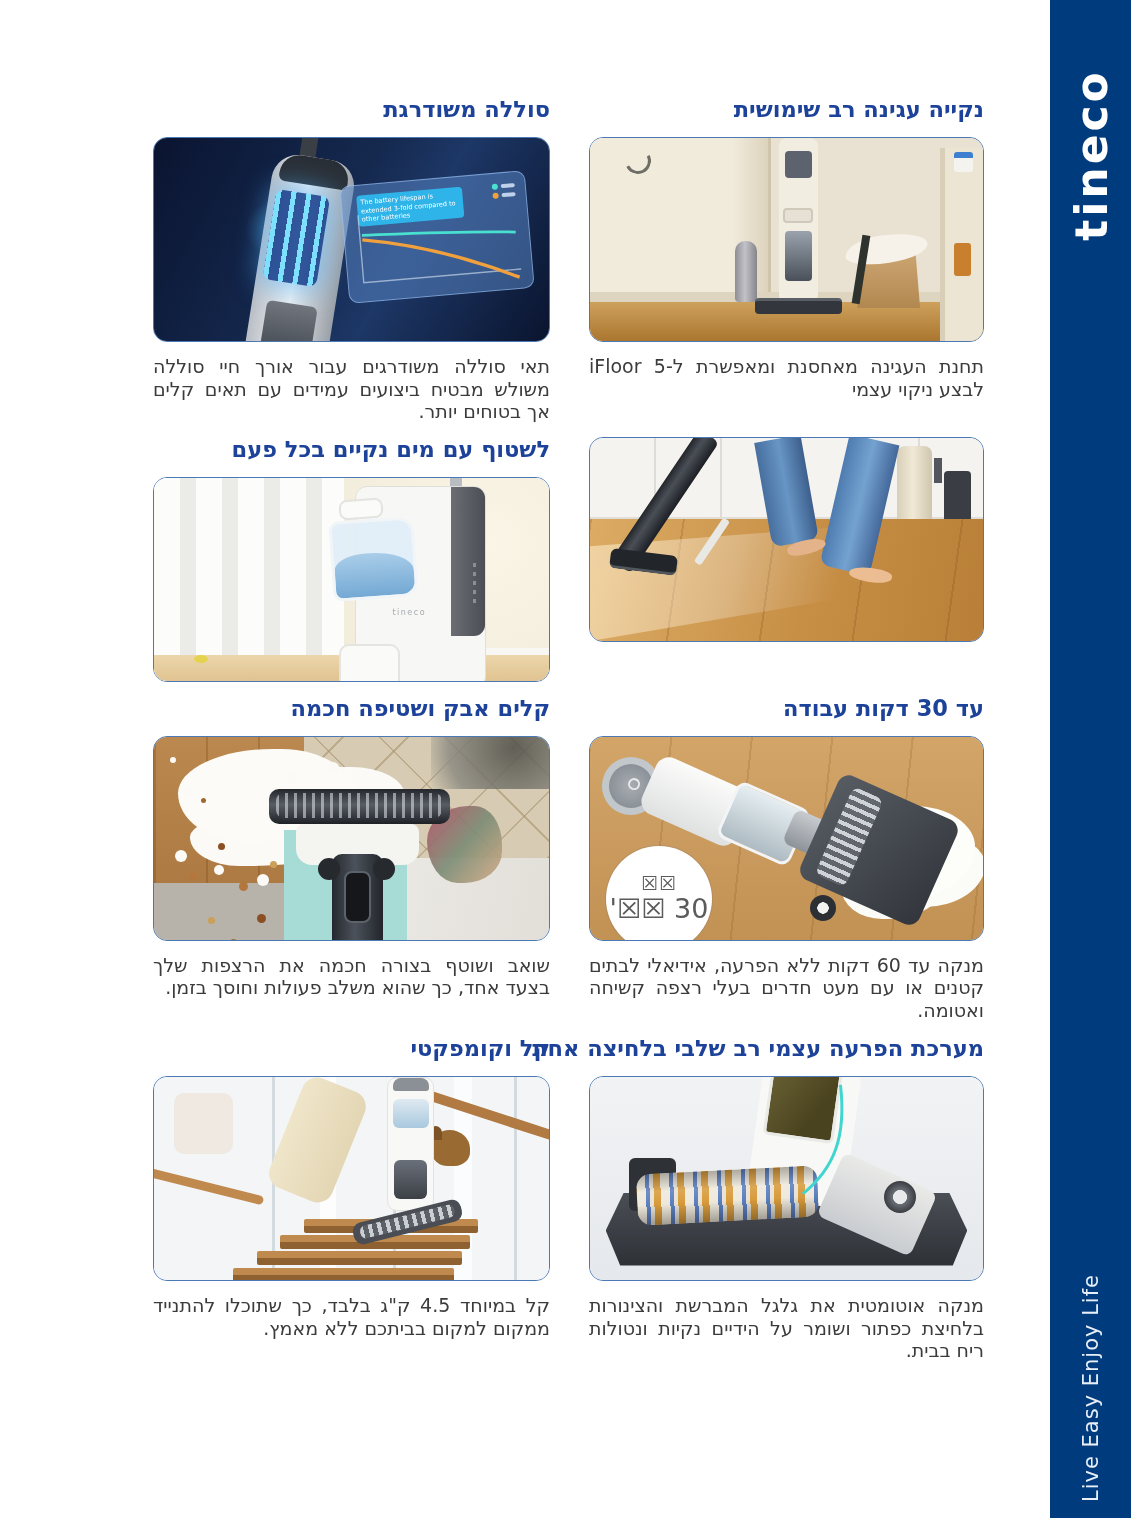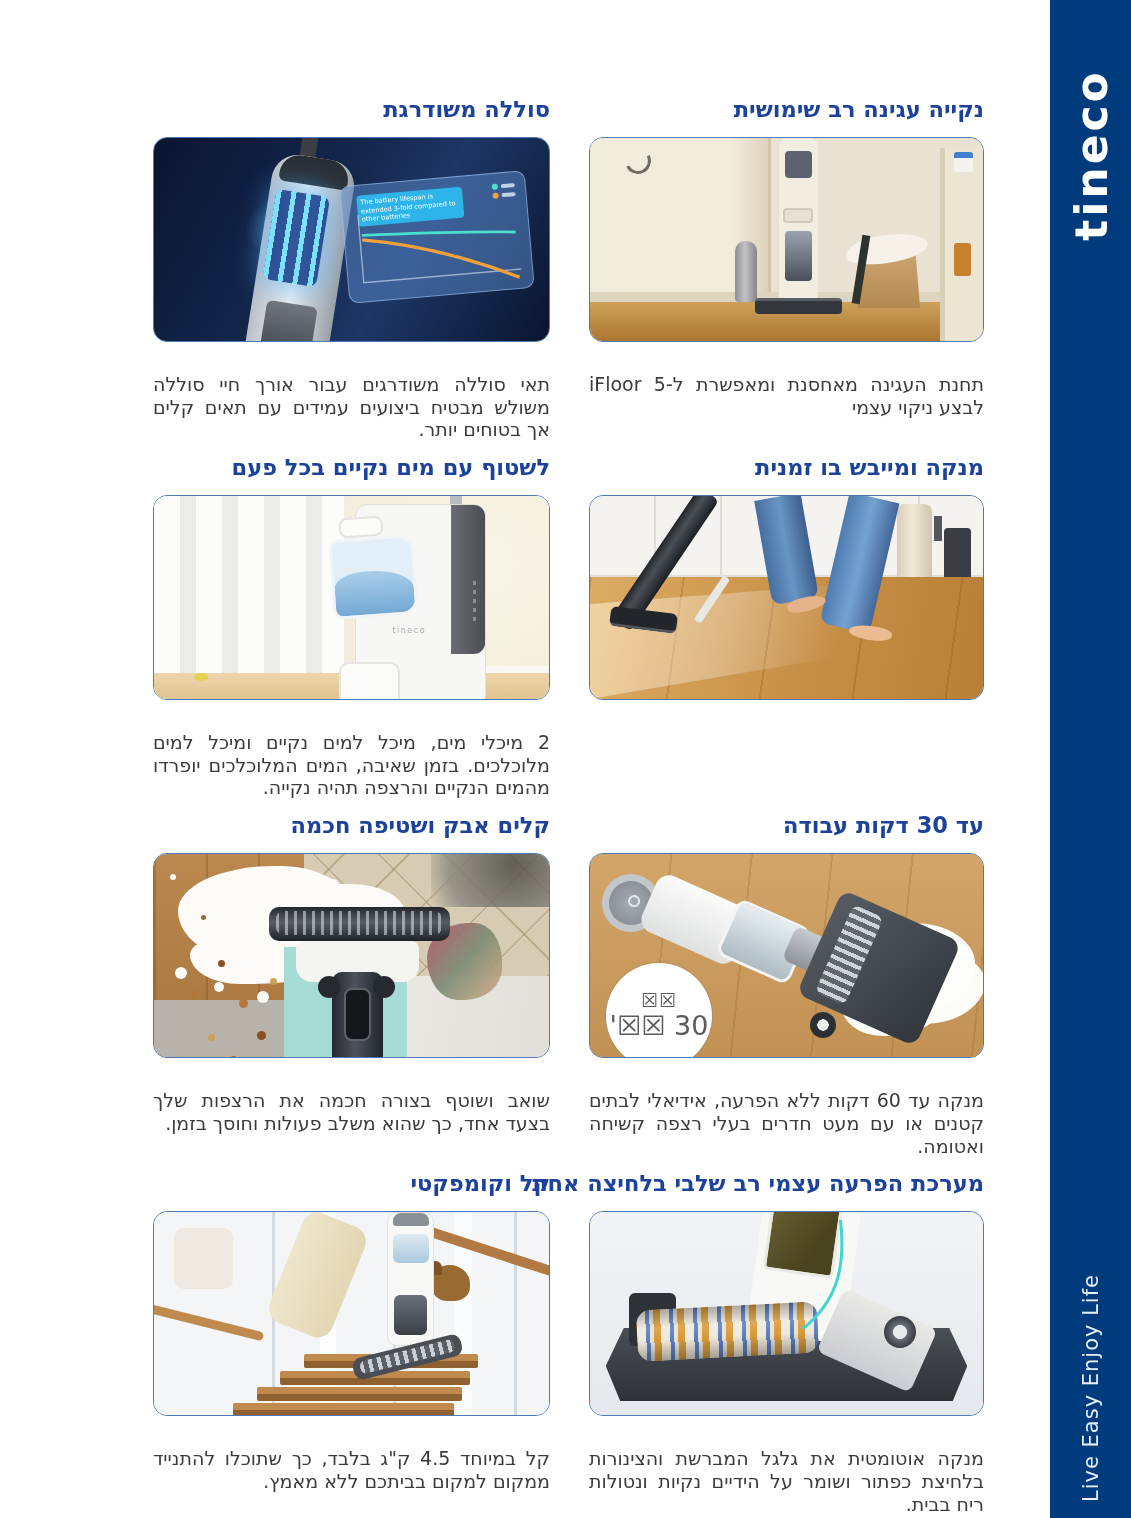--- a/index.html
+++ b/index.html
@@ -35,21 +35,21 @@
   }
   .feature h2 {
     font-size:22.5px; font-weight:bold; color:#1c4299;
     margin:0 0 15px; text-align:right; white-space:nowrap; line-height:1.1;
   }
   .imgbox {
     position:relative; height:205px; border:1px solid #4a79b5;
     border-radius:14px; overflow:hidden; background:#e8e8e8;
   }
   .caption {
-    margin:31px 0 0; font-size:19px; line-height:1.2; color:#3b3b3b;
+    margin:13px 0 0; font-size:19px; line-height:1.2; color:#3b3b3b;
     text-align:justify;
   }
 
   
   .s1-wall { inset:0; background:#e9e2d2; }
   .s1-cabinet { left:0; top:0; width:46%; height:80%; background:linear-gradient(90deg,#f1ebdc 80%,#ddd3bd); border-right:3px solid #cfc5ab; }
   .s1-handle { left:9%; top:5%; width:26px; height:26px; border:3px solid #6e6e66; border-radius:50%; border-color:transparent #6e6e66 #6e6e66 transparent; transform:rotate(18deg); }
   .s1-baseboard { left:0; top:76%; width:100%; height:5%; background:#ded5c0; }
   .s1-floor { left:0; bottom:0; width:100%; height:19%; background:linear-gradient(#cda15c,#ab762f); }
   .s1-shelf { right:0; top:5%; width:11%; height:95%; background:#ece5d3; border-left:5px solid #d9cfb8; }
@@ -250,21 +250,20 @@
           <path d="M12,4 V64 H152" stroke="rgba(235,245,255,.55)" stroke-width="1.2" fill="none"></path>
           <path d="M14,22 C 55,24 105,26 150,31" stroke="#49e0cf" stroke-width="2.4" fill="none"></path>
           <path d="M14,26 C 60,34 92,46 116,56 C 132,62 142,68 150,71" stroke="#f0a13e" stroke-width="3" fill="none"></path>
         </svg>
       </div>
     </div>
     <p class="caption">תאי סוללה משודרגים עבור אורך חיי סוללה משולש מבטיח ביצועים עמידים עם תאים קלים אך בטוחים יותר.</p>
   </section>
 
   <section class="feature">
-    <h2>מנקה ומייבש בו זמנית</h2>
     <div class="imgbox">
       <div class="abs s3-wall"></div>
       <div class="abs s3-bin"></div>
       <div class="abs s3-gadget"></div>
       <div class="abs s3-gadget2"></div>
       <div class="abs s3-floor"></div>
       <div class="abs s3-plank"></div>
       <div class="abs s3-wet"></div>
       <div class="abs s3-stick"></div>
       <div class="abs s3-stickstripe"></div>
@@ -289,21 +288,20 @@
         <div class="abs s4-darkside"></div>
         <div class="abs s4-vent"></div>
         <div class="abs s4-latch"></div>
         <div class="abs s4-tank">
           <div class="abs s4-water"></div>
         </div>
         <span class="abs s4-logo4">tineco</span>
         <div class="abs s4-lowertank"></div>
       </div>
     </div>
-    <p class="caption">2 מיכלי מים, מיכל למים נקיים ומיכל למים מלוכלכים. בזמן שאיבה, המים המלוכלכים יופרדו מהמים הנקיים והרצפה תהיה נקייה.</p>
   </section>
 
   <section class="feature">
     <h2>עד 30 דקות עבודה</h2>
     <div class="imgbox">
       <div class="abs s5-floor"></div>
       <div class="abs s5-planks"></div>
       <div class="abs s5-foam"></div>
       <div class="abs s5-cap">
         <div class="abs s5-pwr"></div>

